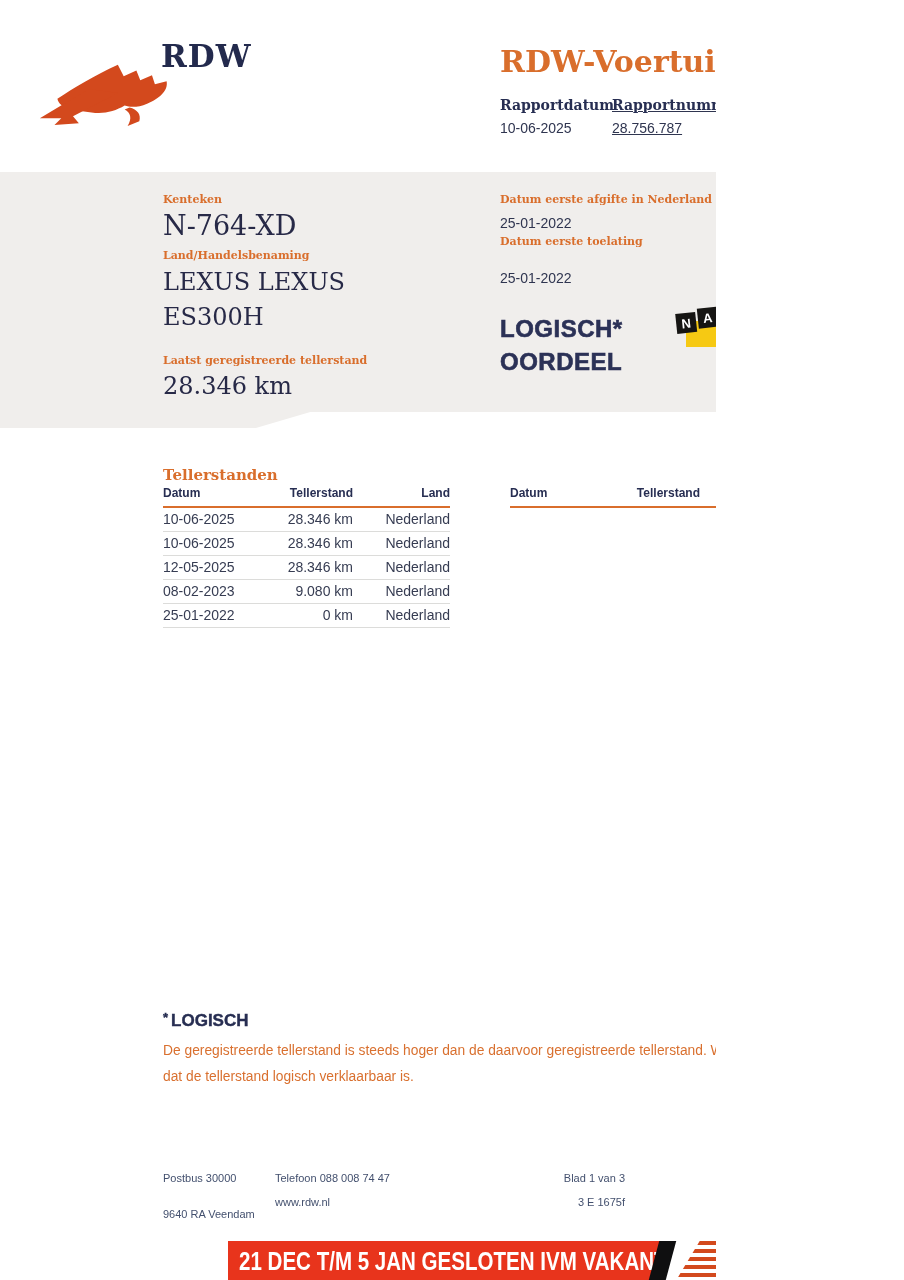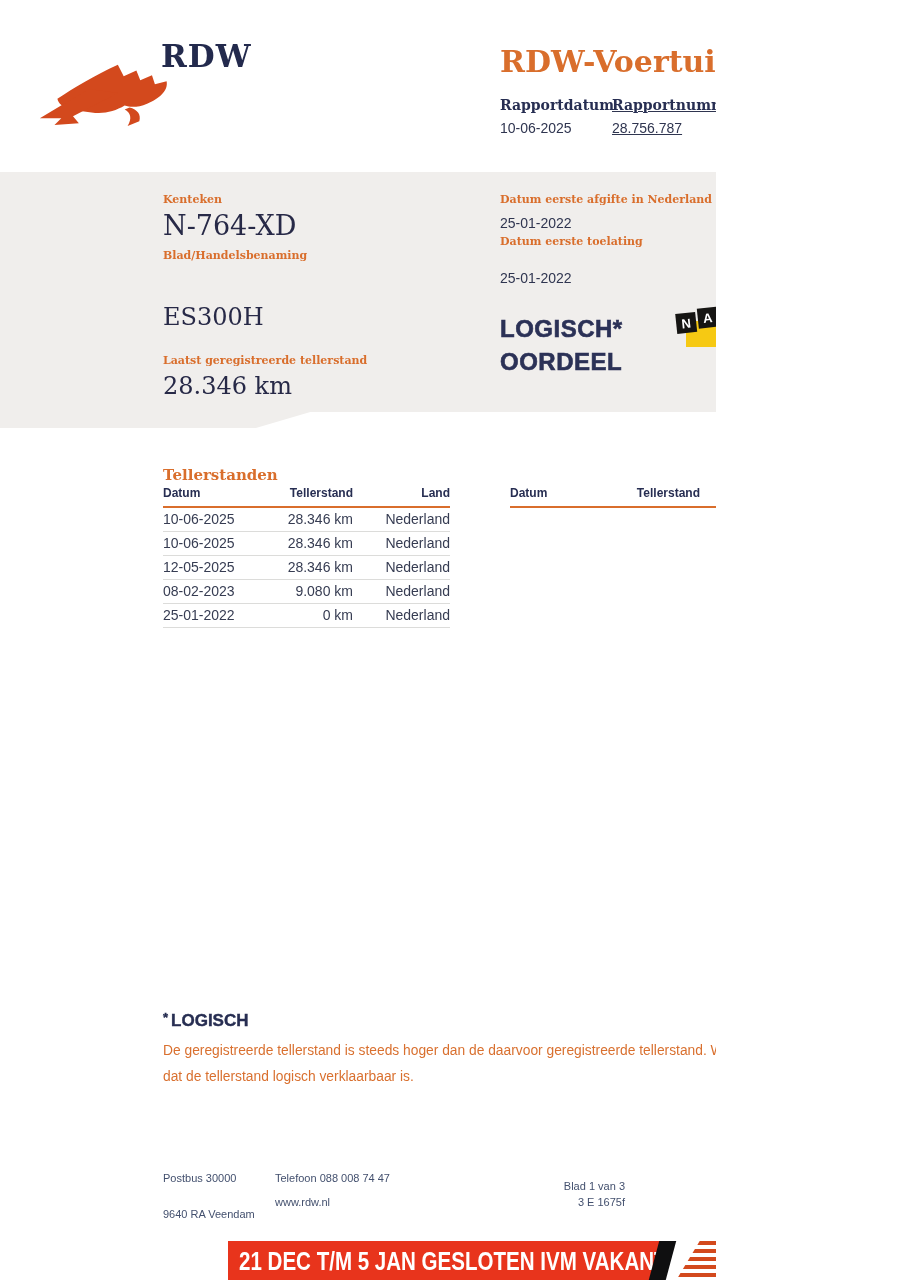--- a/index.html
+++ b/index.html
@@ -119,21 +119,21 @@
     position: absolute; left: 163px; top: 1038px; width: 672px;
     font-size: 13.8px; color: #d9702f; line-height: 26px;
   }
 
   
   .footer-item { position: absolute; font-size: 11px; color: #43506e; white-space: nowrap; }
   .f-postbus  { left: 163px; top: 1172px; }
   .f-veendam  { left: 163px; top: 1196px; margin-top: 12px; }
   .f-telefoon { left: 275px; top: 1172px; }
   .f-web      { left: 275px; top: 1196px; }
-  .f-blad     { right: 91px; top: 1172px; text-align: right; margin-top: 8px; }
+  .f-blad     { right: 91px; top: 1172px; text-align: right; }
   .f-code     { right: 91px; top: 1196px; text-align: right; }
 
   
   .banner { position: absolute; left: 0; top: 1241px; width: 904px; height: 39px; background: #fff; }
   .banner-redbox {
     position: absolute; left: 228px; top: 0; width: 438px; height: 39px;
     background: #e8341c;
     clip-path: polygon(0 0, 100% 0, 97.4% 100%, 0 100%);
   }
   .banner-text {
@@ -174,21 +174,22 @@
   </div>
   <div class="meta-col-2">
     <div class="meta-label">Rapportnummer</div>
     <div class="meta-value">28.756.787</div>
   </div>
 
   <section class="panel">
     <div class="panel-label lbl-kenteken">Kenteken</div>
     <div class="panel-big val-kenteken">N-764-XD</div>
 
-    <div class="panel-label lbl-merk">Blad/Handelsbenaming</div>
+    <div class="panel-label lbl-merk">Land/Handelsbenaming</div>
+    <div class="panel-big val-merk1">LEXUS LEXUS</div>
     <div class="panel-big val-merk2">ES300H</div>
 
     <div class="panel-label lbl-teller">Laatst geregistreerde tellerstand</div>
     <div class="panel-big val-teller">28.346 km</div>
 
     <div class="panel-label lbl-afgifte">Datum eerste afgifte in Nederland</div>
     <div class="panel-value val-afgifte">25-01-2022</div>
 
     <div class="panel-label lbl-toelating">Datum eerste toelating</div>
     <div class="panel-value val-toelating">25-01-2022</div>

